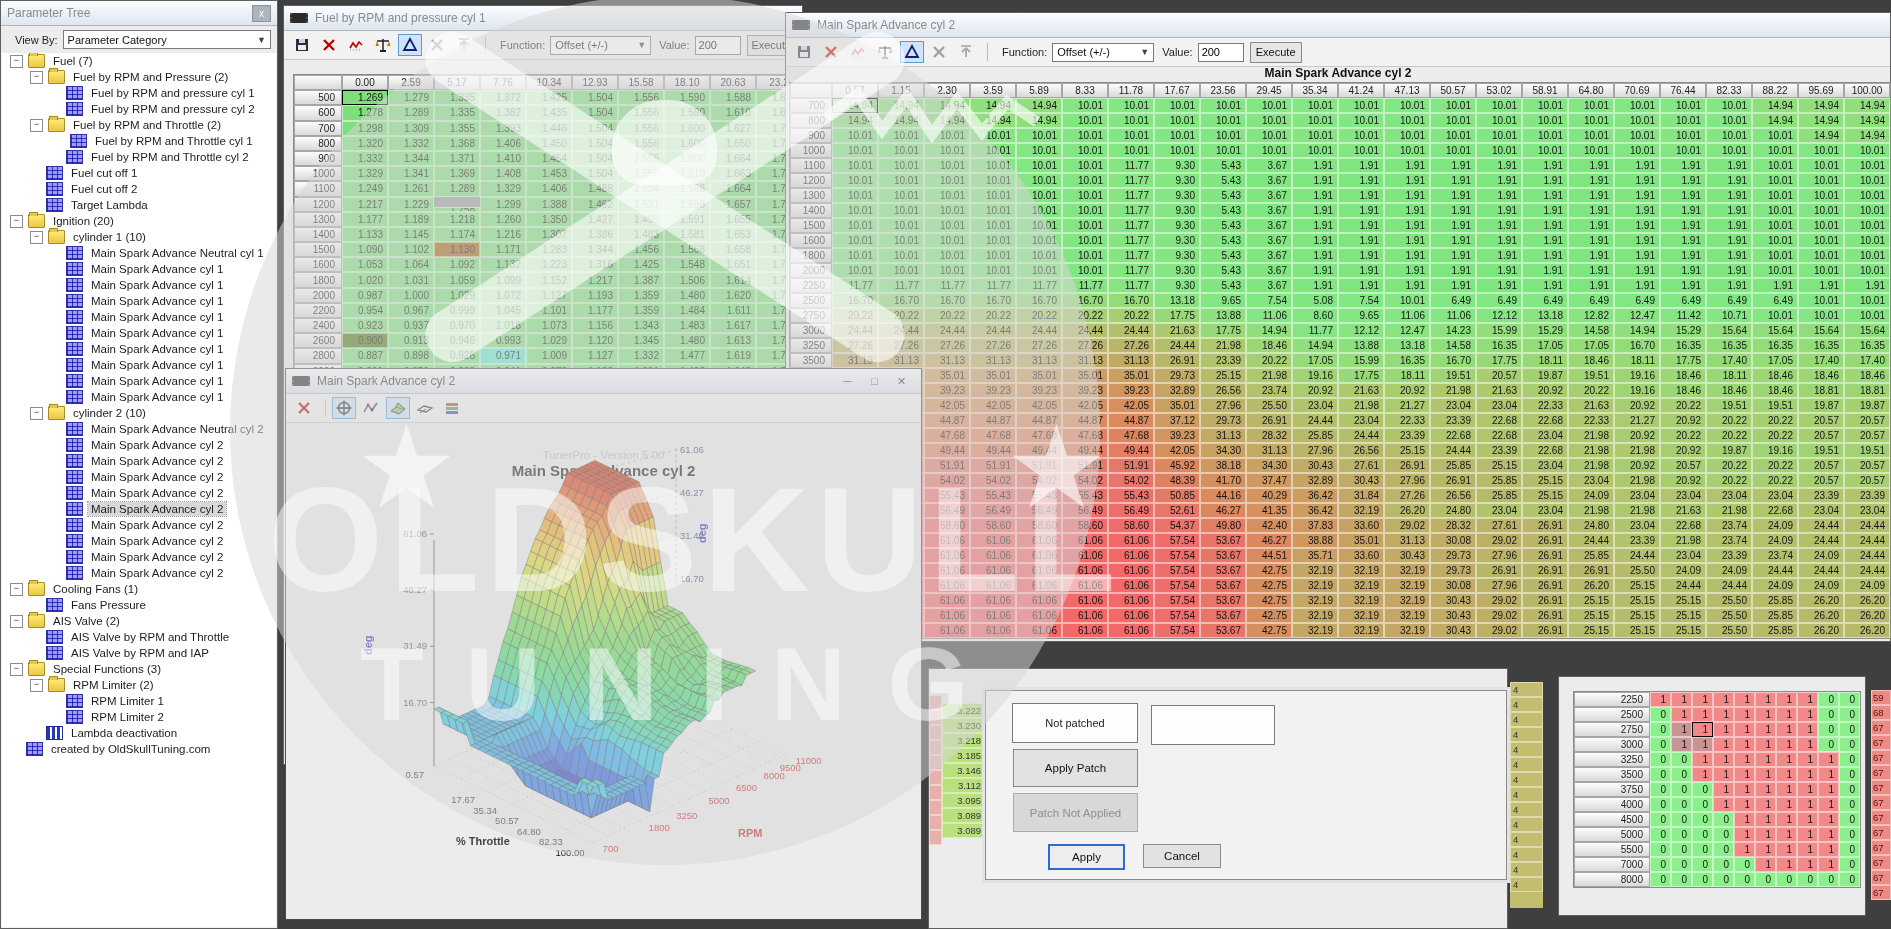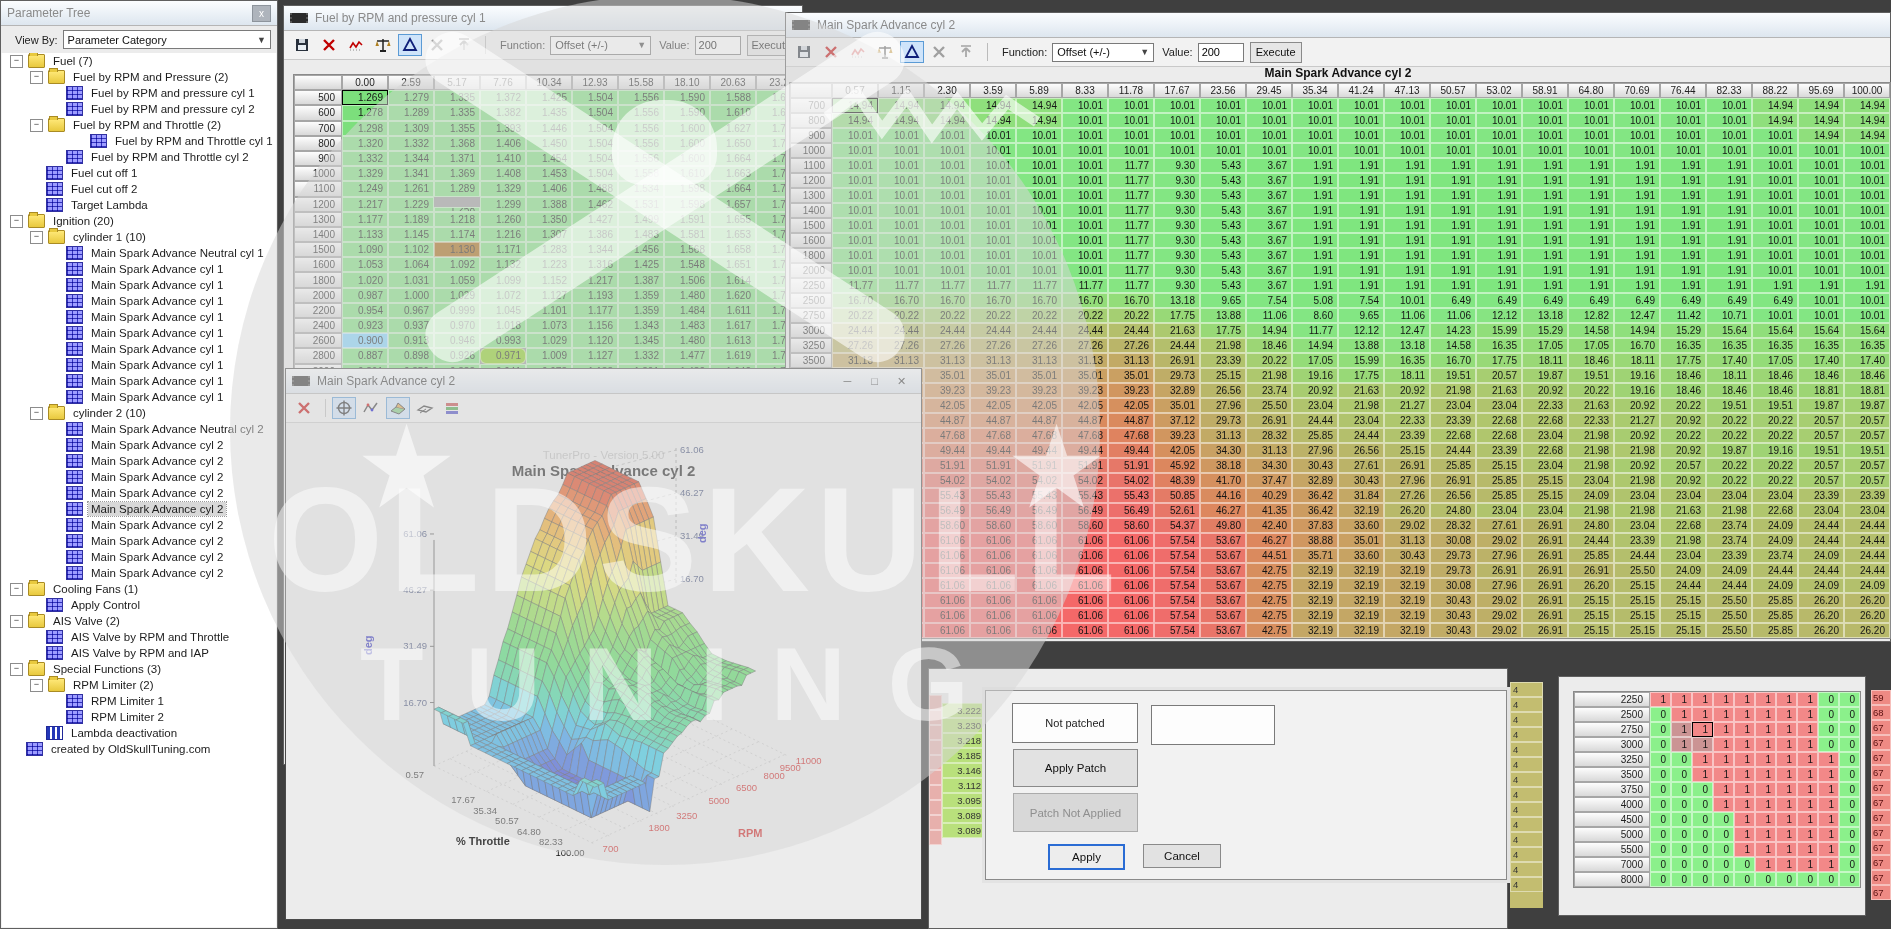--- a/index.html
+++ b/index.html
@@ -317,35 +317,35 @@
       <div class="vcell" style="background: rgb(124, 223, 124);">0.937</div>
       <div class="vcell" style="background: rgb(124, 223, 124);">0.970</div>
       <div class="vcell" style="background: rgb(124, 223, 124);">1.018</div>
       <div class="vcell" style="background: rgb(124, 223, 124);">1.073</div>
       <div class="vcell" style="background: rgb(124, 223, 124);">1.156</div>
       <div class="vcell" style="background: rgb(124, 223, 124);">1.343</div>
       <div class="vcell" style="background: rgb(124, 223, 124);">1.483</div>
       <div class="vcell" style="background: rgb(124, 223, 124);">1.617</div>
       <div class="vcell" style="background: rgb(124, 223, 124);">1.700</div>
       <div class="hcell rowh">2600</div>
-      <div class="vcell" style="background: #7dd3fc;">0.900</div>
+      <div class="vcell" style="background: #4d7c0f;">0.900</div>
       <div class="vcell" style="background: rgb(124, 223, 124);">0.913</div>
       <div class="vcell" style="background: rgb(124, 223, 124);">0.946</div>
       <div class="vcell" style="background: rgb(124, 223, 124);">0.993</div>
       <div class="vcell" style="background: rgb(124, 223, 124);">1.029</div>
       <div class="vcell" style="background: rgb(124, 223, 124);">1.120</div>
       <div class="vcell" style="background: rgb(124, 223, 124);">1.345</div>
       <div class="vcell" style="background: rgb(124, 223, 124);">1.480</div>
       <div class="vcell" style="background: rgb(124, 223, 124);">1.613</div>
       <div class="vcell" style="background: rgb(124, 223, 124);">1.700</div>
       <div class="hcell rowh">2800</div>
       <div class="vcell" style="background: rgb(124, 223, 124);">0.887</div>
       <div class="vcell" style="background: rgb(124, 223, 124);">0.898</div>
       <div class="vcell" style="background: rgb(124, 223, 124);">0.926</div>
-      <div class="vcell" style="background: #84cc16; border-radius: 6px;">0.971</div>
+      <div class="vcell" style="background: #5eead4;">0.971</div>
       <div class="vcell" style="background: rgb(124, 223, 124);">1.009</div>
       <div class="vcell" style="background: rgb(124, 223, 124);">1.127</div>
       <div class="vcell" style="background: rgb(124, 223, 124);">1.332</div>
       <div class="vcell" style="background: rgb(124, 223, 124);">1.477</div>
       <div class="vcell" style="background: rgb(124, 223, 124);">1.619</div>
       <div class="vcell" style="background: rgb(124, 223, 124);">1.700</div>
       <div class="hcell rowh">3000</div>
       <div class="vcell" style="background: rgb(124, 223, 124);">0.861</div>
       <div class="vcell" style="background: rgb(124, 223, 124);">0.859</div>
       <div class="vcell" style="background: rgb(124, 223, 124);">0.883</div>
@@ -2456,21 +2456,21 @@
         <div class="tree-row" style="padding-left: 48px;">
           <div style="width: 16px; flex: 0 0 auto;"></div>
           <div class="ticon grid"></div>
           <div class="tlabel">Fuel by RPM and pressure cyl 2</div>
         </div>
         <div class="tree-row" style="padding-left: 28px;">
           <div class="expando">−</div>
           <div class="ticon folder"></div>
           <div class="tlabel">Fuel by RPM and Throttle (2)</div>
         </div>
-        <div class="tree-row" style="padding-left: 72px;">
+        <div class="tree-row" style="padding-left: 52px;">
           <div style="width: 16px; flex: 0 0 auto;"></div>
           <div class="ticon grid"></div>
           <div class="tlabel">Fuel by RPM and Throttle cyl 1</div>
         </div>
         <div class="tree-row" style="padding-left: 48px;">
           <div style="width: 16px; flex: 0 0 auto;"></div>
           <div class="ticon grid"></div>
           <div class="tlabel">Fuel by RPM and Throttle cyl 2</div>
         </div>
         <div class="tree-row" style="padding-left: 28px;">
@@ -2604,21 +2604,21 @@
           <div class="tlabel">Main Spark Advance cyl 2</div>
         </div>
         <div class="tree-row" style="padding-left: 8px;">
           <div class="expando">−</div>
           <div class="ticon folder"></div>
           <div class="tlabel">Cooling Fans (1)</div>
         </div>
         <div class="tree-row" style="padding-left: 28px;">
           <div style="width: 16px; flex: 0 0 auto;"></div>
           <div class="ticon grid"></div>
-          <div class="tlabel">Apply Control</div>
+          <div class="tlabel">Fans Pressure</div>
         </div>
         <div class="tree-row" style="padding-left: 8px;">
           <div class="expando">−</div>
           <div class="ticon folder"></div>
           <div class="tlabel">AIS Valve (2)</div>
         </div>
         <div class="tree-row" style="padding-left: 28px;">
           <div style="width: 16px; flex: 0 0 auto;"></div>
           <div class="ticon grid"></div>
           <div class="tlabel">AIS Valve by RPM and Throttle</div>

